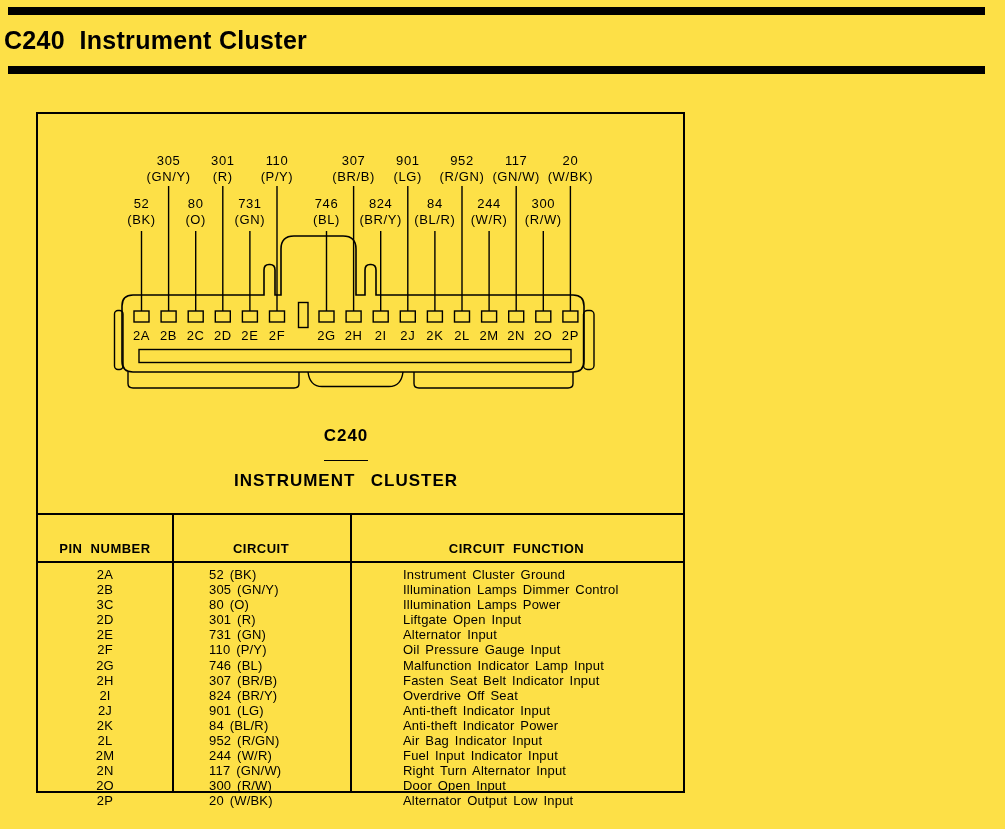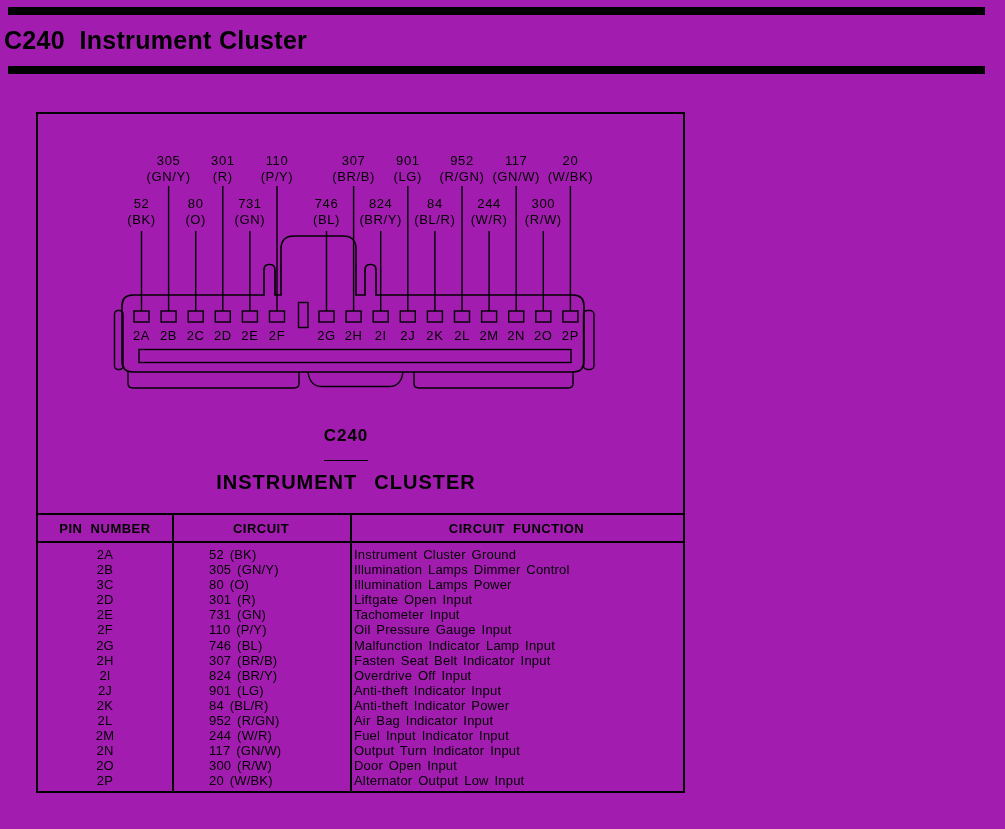--- a/index.html
+++ b/index.html
@@ -1,49 +1,49 @@
 <!DOCTYPE html>
 <html><head>
 <meta charset="utf-8">
 <style>
   html,body{margin:0;padding:0;background:#ffffff;}
-  #page{position:relative;width:1005px;height:829px;background:#a21caf;overflow:hidden;
+  #page{position:relative;width:1005px;height:829px;background:#fde047;overflow:hidden;
         font-family:"Liberation Sans", sans-serif;color:#000;}
   .bar{position:absolute;left:8px;width:977px;height:8px;background:#000;}
   #bar-top{top:7px;}
   #bar-under-title{top:66px;}
   #page-title{position:absolute;left:4px;top:26px;font-size:25px;font-weight:bold;
               white-space:pre;letter-spacing:.3px;}
   
   #diagram-box{position:absolute;left:36px;top:112px;width:645px;height:677px;
                border:2px solid #000;}
   #connector-svg{position:absolute;left:0;top:0;}
   #connector-svg text{font-family:"Liberation Sans", sans-serif;font-size:13px;
                       letter-spacing:.6px;text-anchor:middle;fill:#000;}
   .outline{stroke:#000;stroke-width:1.6;fill:none;}
   .thin{stroke:#000;stroke-width:1.4;fill:none;}
   .ln{stroke:#000;stroke-width:1.4;}
   
   #caption{position:absolute;left:0;top:312px;width:616px;text-align:center;}
   #connector-id{display:inline-block;font-size:17px;font-weight:bold;letter-spacing:1px;
                 border-bottom:1.6px solid #000;padding-bottom:14px;}
-  #connector-name{margin-top:10px;font-size:20px;font-weight:bold;letter-spacing:1px;
+  #connector-name{margin-top:10px;font-size:17px;font-weight:bold;letter-spacing:1px;
                   white-space:pre;word-spacing:2px;}
   
   #ptable{position:absolute;left:0;right:0;top:399px;bottom:0;border-top:2px solid #000;}
   #thead{display:grid;grid-template-columns:134px 178px 1fr;height:26px;
-         border-bottom:2px solid #000;align-items:center;}
+         border-bottom:2px solid #000;align-items:center;margin-top:20px;}
   #thead .hcell{text-align:center;font-size:13px;font-weight:bold;
                 letter-spacing:.5px;word-spacing:4px;}
   #tbody{padding-top:4px;}
   .trow{display:grid;grid-template-columns:134px 178px 1fr;height:15.1px;
         line-height:15.1px;font-size:13px;letter-spacing:.2px;word-spacing:2px;}
   .trow .c1{text-align:center;}
   .trow .c2{padding-left:37px;}
-  .trow .c3{padding-left:4px;}
+  .trow .c3{padding-left:17px;margin-left:36px;}
   .vline{position:absolute;top:0;bottom:0;width:2px;background:#000;}
   #v1{left:134px;}
   #v2{left:312px;}
 </style>
 </head>
 <body>
 
 <div id="page">
 
   <div class="bar" id="bar-top"></div>
@@ -181,41 +181,41 @@
             <div class="c3">Illumination Lamps Power</div>
           </div>
           <div class="trow">
             <div class="c1">2D</div>
             <div class="c2">301 (R)</div>
             <div class="c3">Liftgate Open Input</div>
           </div>
           <div class="trow">
             <div class="c1">2E</div>
             <div class="c2">731 (GN)</div>
-            <div class="c3">Tachometer Input</div>
+            <div class="c3">Alternator Input</div>
           </div>
           <div class="trow">
             <div class="c1">2F</div>
             <div class="c2">110 (P/Y)</div>
             <div class="c3">Oil Pressure Gauge Input</div>
           </div>
           <div class="trow">
             <div class="c1">2G</div>
             <div class="c2">746 (BL)</div>
             <div class="c3">Malfunction Indicator Lamp Input</div>
           </div>
           <div class="trow">
             <div class="c1">2H</div>
             <div class="c2">307 (BR/B)</div>
             <div class="c3">Fasten Seat Belt Indicator Input</div>
           </div>
           <div class="trow">
             <div class="c1">2I</div>
             <div class="c2">824 (BR/Y)</div>
-            <div class="c3">Overdrive Off Input</div>
+            <div class="c3">Overdrive Off Seat</div>
           </div>
           <div class="trow">
             <div class="c1">2J</div>
             <div class="c2">901 (LG)</div>
             <div class="c3">Anti-theft Indicator Input</div>
           </div>
           <div class="trow">
             <div class="c1">2K</div>
             <div class="c2">84 (BL/R)</div>
             <div class="c3">Anti-theft Indicator Power</div>
@@ -226,21 +226,21 @@
             <div class="c3">Air Bag Indicator Input</div>
           </div>
           <div class="trow">
             <div class="c1">2M</div>
             <div class="c2">244 (W/R)</div>
             <div class="c3">Fuel Input Indicator Input</div>
           </div>
           <div class="trow">
             <div class="c1">2N</div>
             <div class="c2">117 (GN/W)</div>
-            <div class="c3">Output Turn Indicator Input</div>
+            <div class="c3">Right Turn Alternator Input</div>
           </div>
           <div class="trow">
             <div class="c1">2O</div>
             <div class="c2">300 (R/W)</div>
             <div class="c3">Door Open Input</div>
           </div>
           <div class="trow">
             <div class="c1">2P</div>
             <div class="c2">20 (W/BK)</div>
             <div class="c3">Alternator Output Low Input</div>

